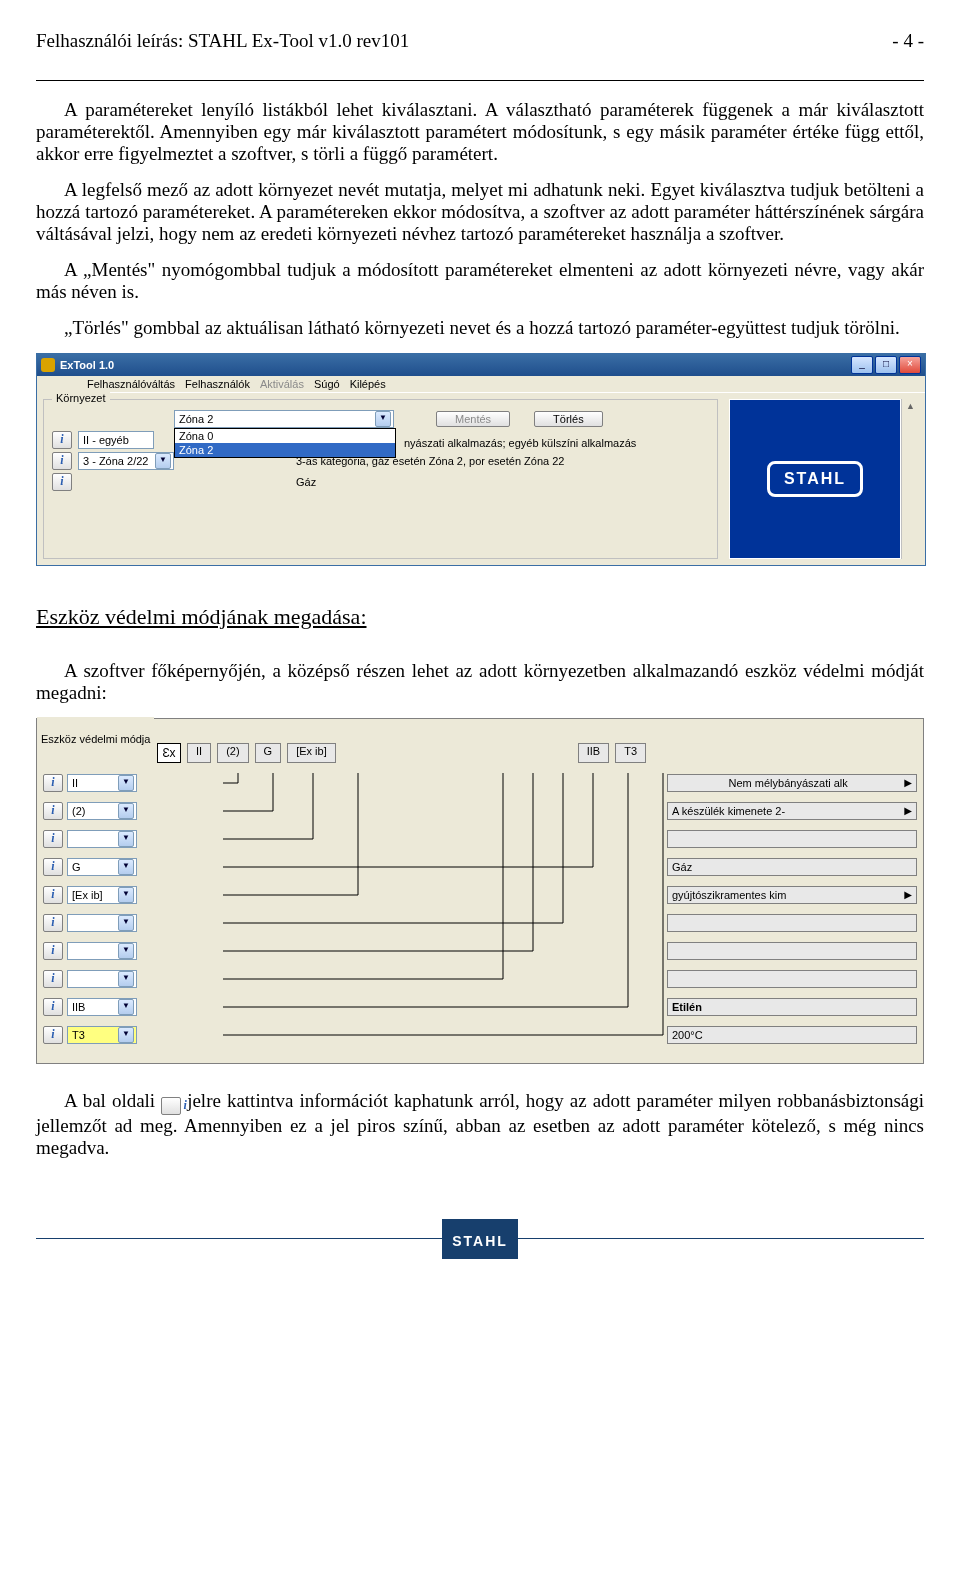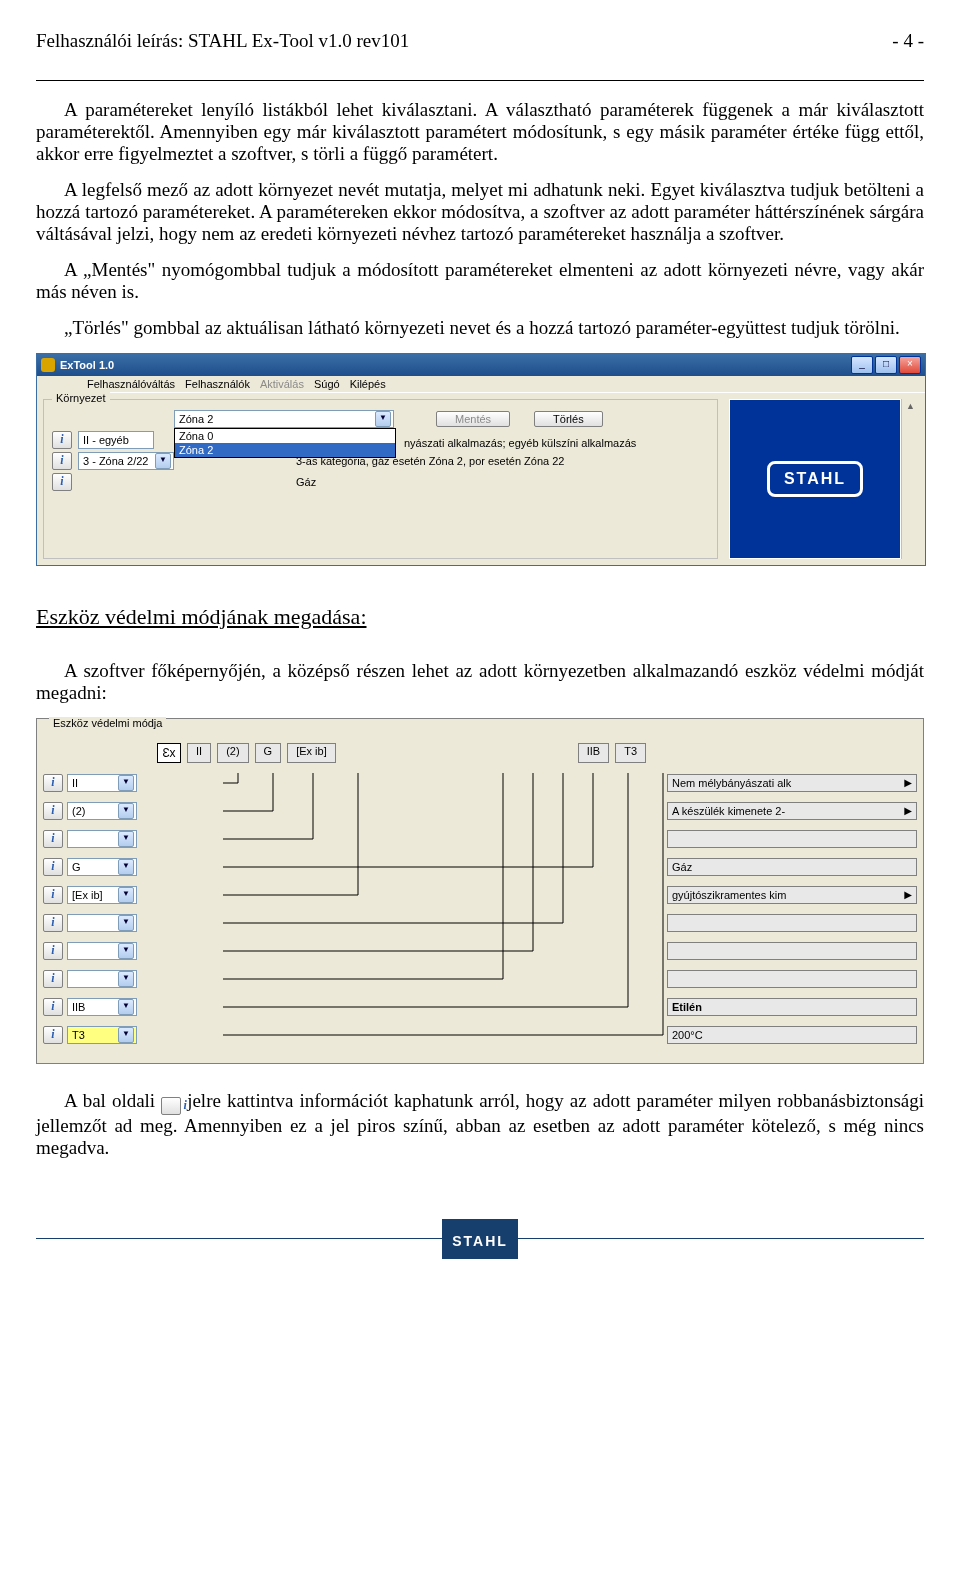--- a/index.html
+++ b/index.html
@@ -346,21 +346,21 @@
       <div class="arrow">▲</div>
     </div>
   </div>
 </div>
 
 <div class="section-heading">Eszköz védelmi módjának megadása:</div>
 
 <p class="body">A szoftver főképernyőjén, a középső részen lehet az adott környezetben alkalmazandó eszköz védelmi módját megadni:</p>
 
 <div class="win2">
-  <div class="group-label" style="position:absolute;left:12px;top:-2px;background:#ece9d8;padding:0 4px">Eszköz védelmi módja</div>
+  <div class="group-label" style="position:absolute;left:0;top:-2px;background:#ece9d8;padding:16px 4px">Eszköz védelmi módja</div>
 
   <div class="chips-row">
     <span class="ex-badge">Ɛx</span>
     <span class="chip">II</span>
     <span class="chip">(2)</span>
     <span class="chip">G</span>
     <span class="chip">[Ex ib]</span>
     <span style="width:230px"></span>
     <span class="chip">IIB</span>
     <span class="chip">T3</span>
@@ -456,21 +456,21 @@
             <path d="M0 150 L340 150 L340 0"></path>
             <path d="M0 178 L310 178 L310 0"></path>
           <path d="M0 206 L280 206 L280 0"></path>
             <path d="M0 234 L405 234"></path>
             <path d="M0 262 L440 262"></path>
         </g>
       </svg>
     </div>
     <div class="col-right" id="col-right">
         <div class="row2">
-          <div class="desc-box" style="width: 100%;">Nem mélybányászati alk<span class="rarr">▶</span></div>
+          <div class="desc-box" style="width: 100%; text-align: center;">Nem mélybányászati alk<span class="rarr">▶</span></div>
         </div>
         <div class="row2">
           <div class="desc-box" style="width: 100%;">A készülék kimenete 2-<span class="rarr">▶</span></div>
         </div>
         <div class="row2">
           <div class="desc-box" style="width: 100%;"></div>
         </div>
         <div class="row2">
           <div class="desc-box" style="width: 100%;">Gáz</div>
         </div>

